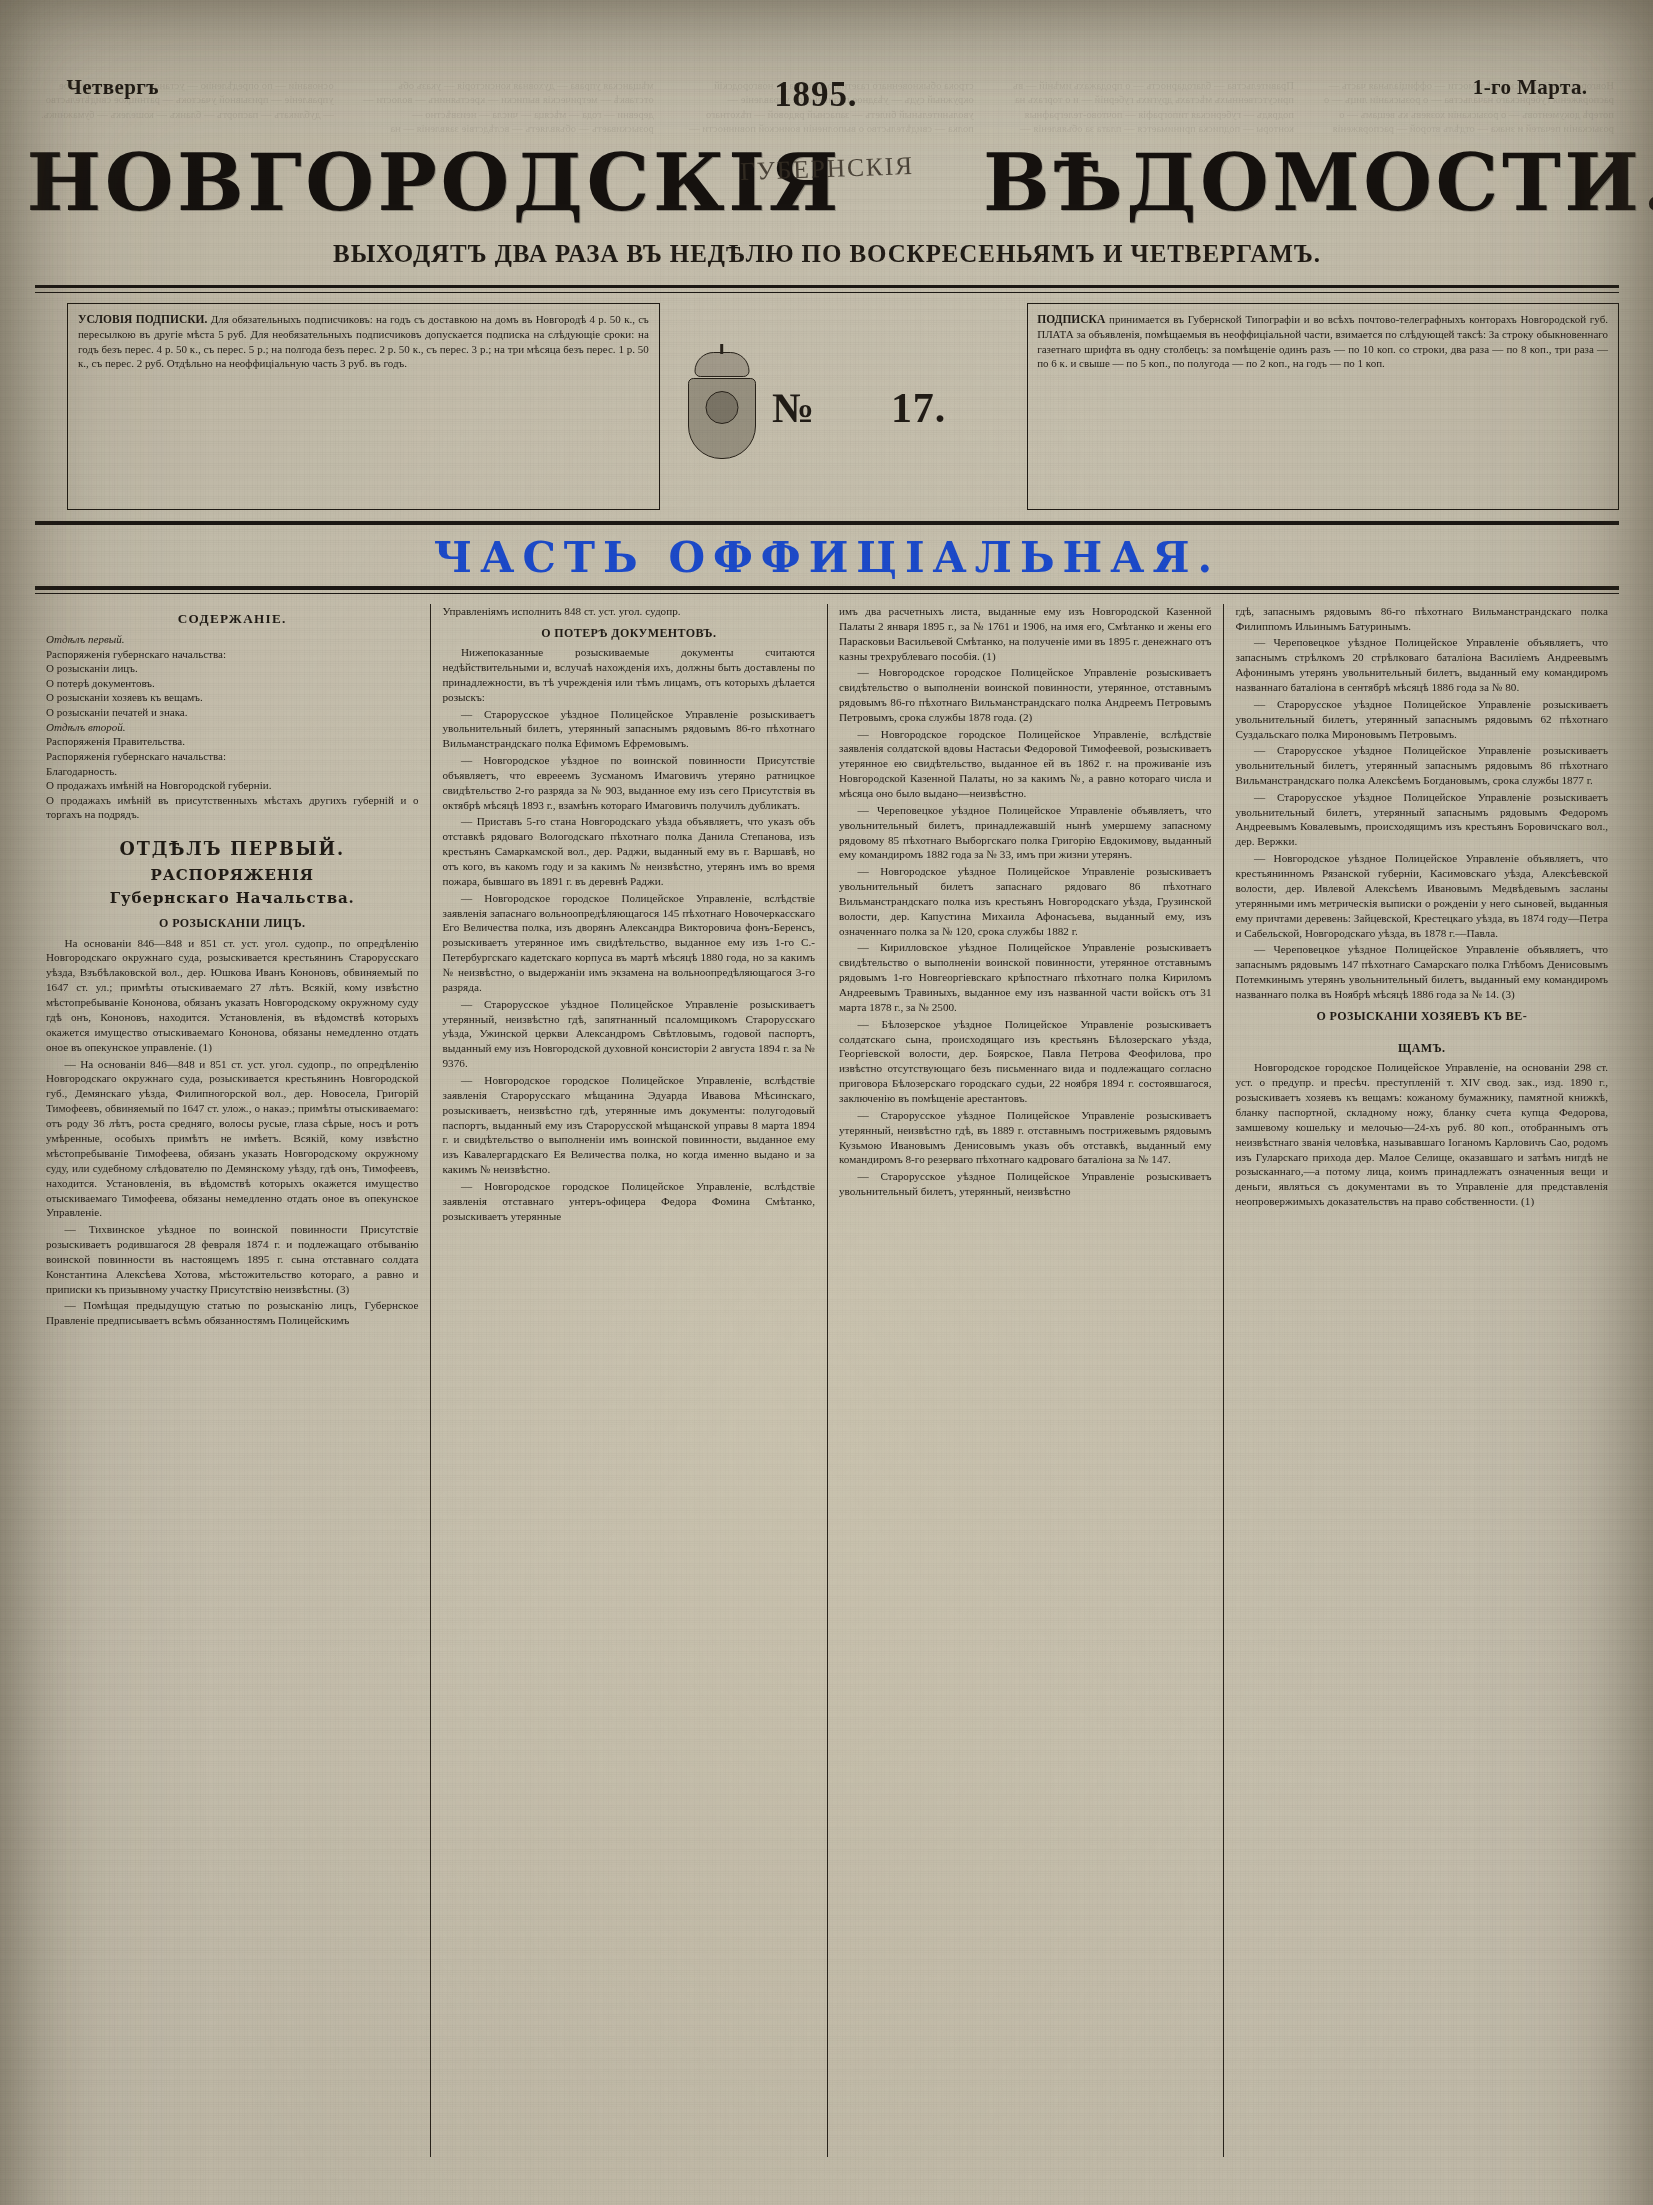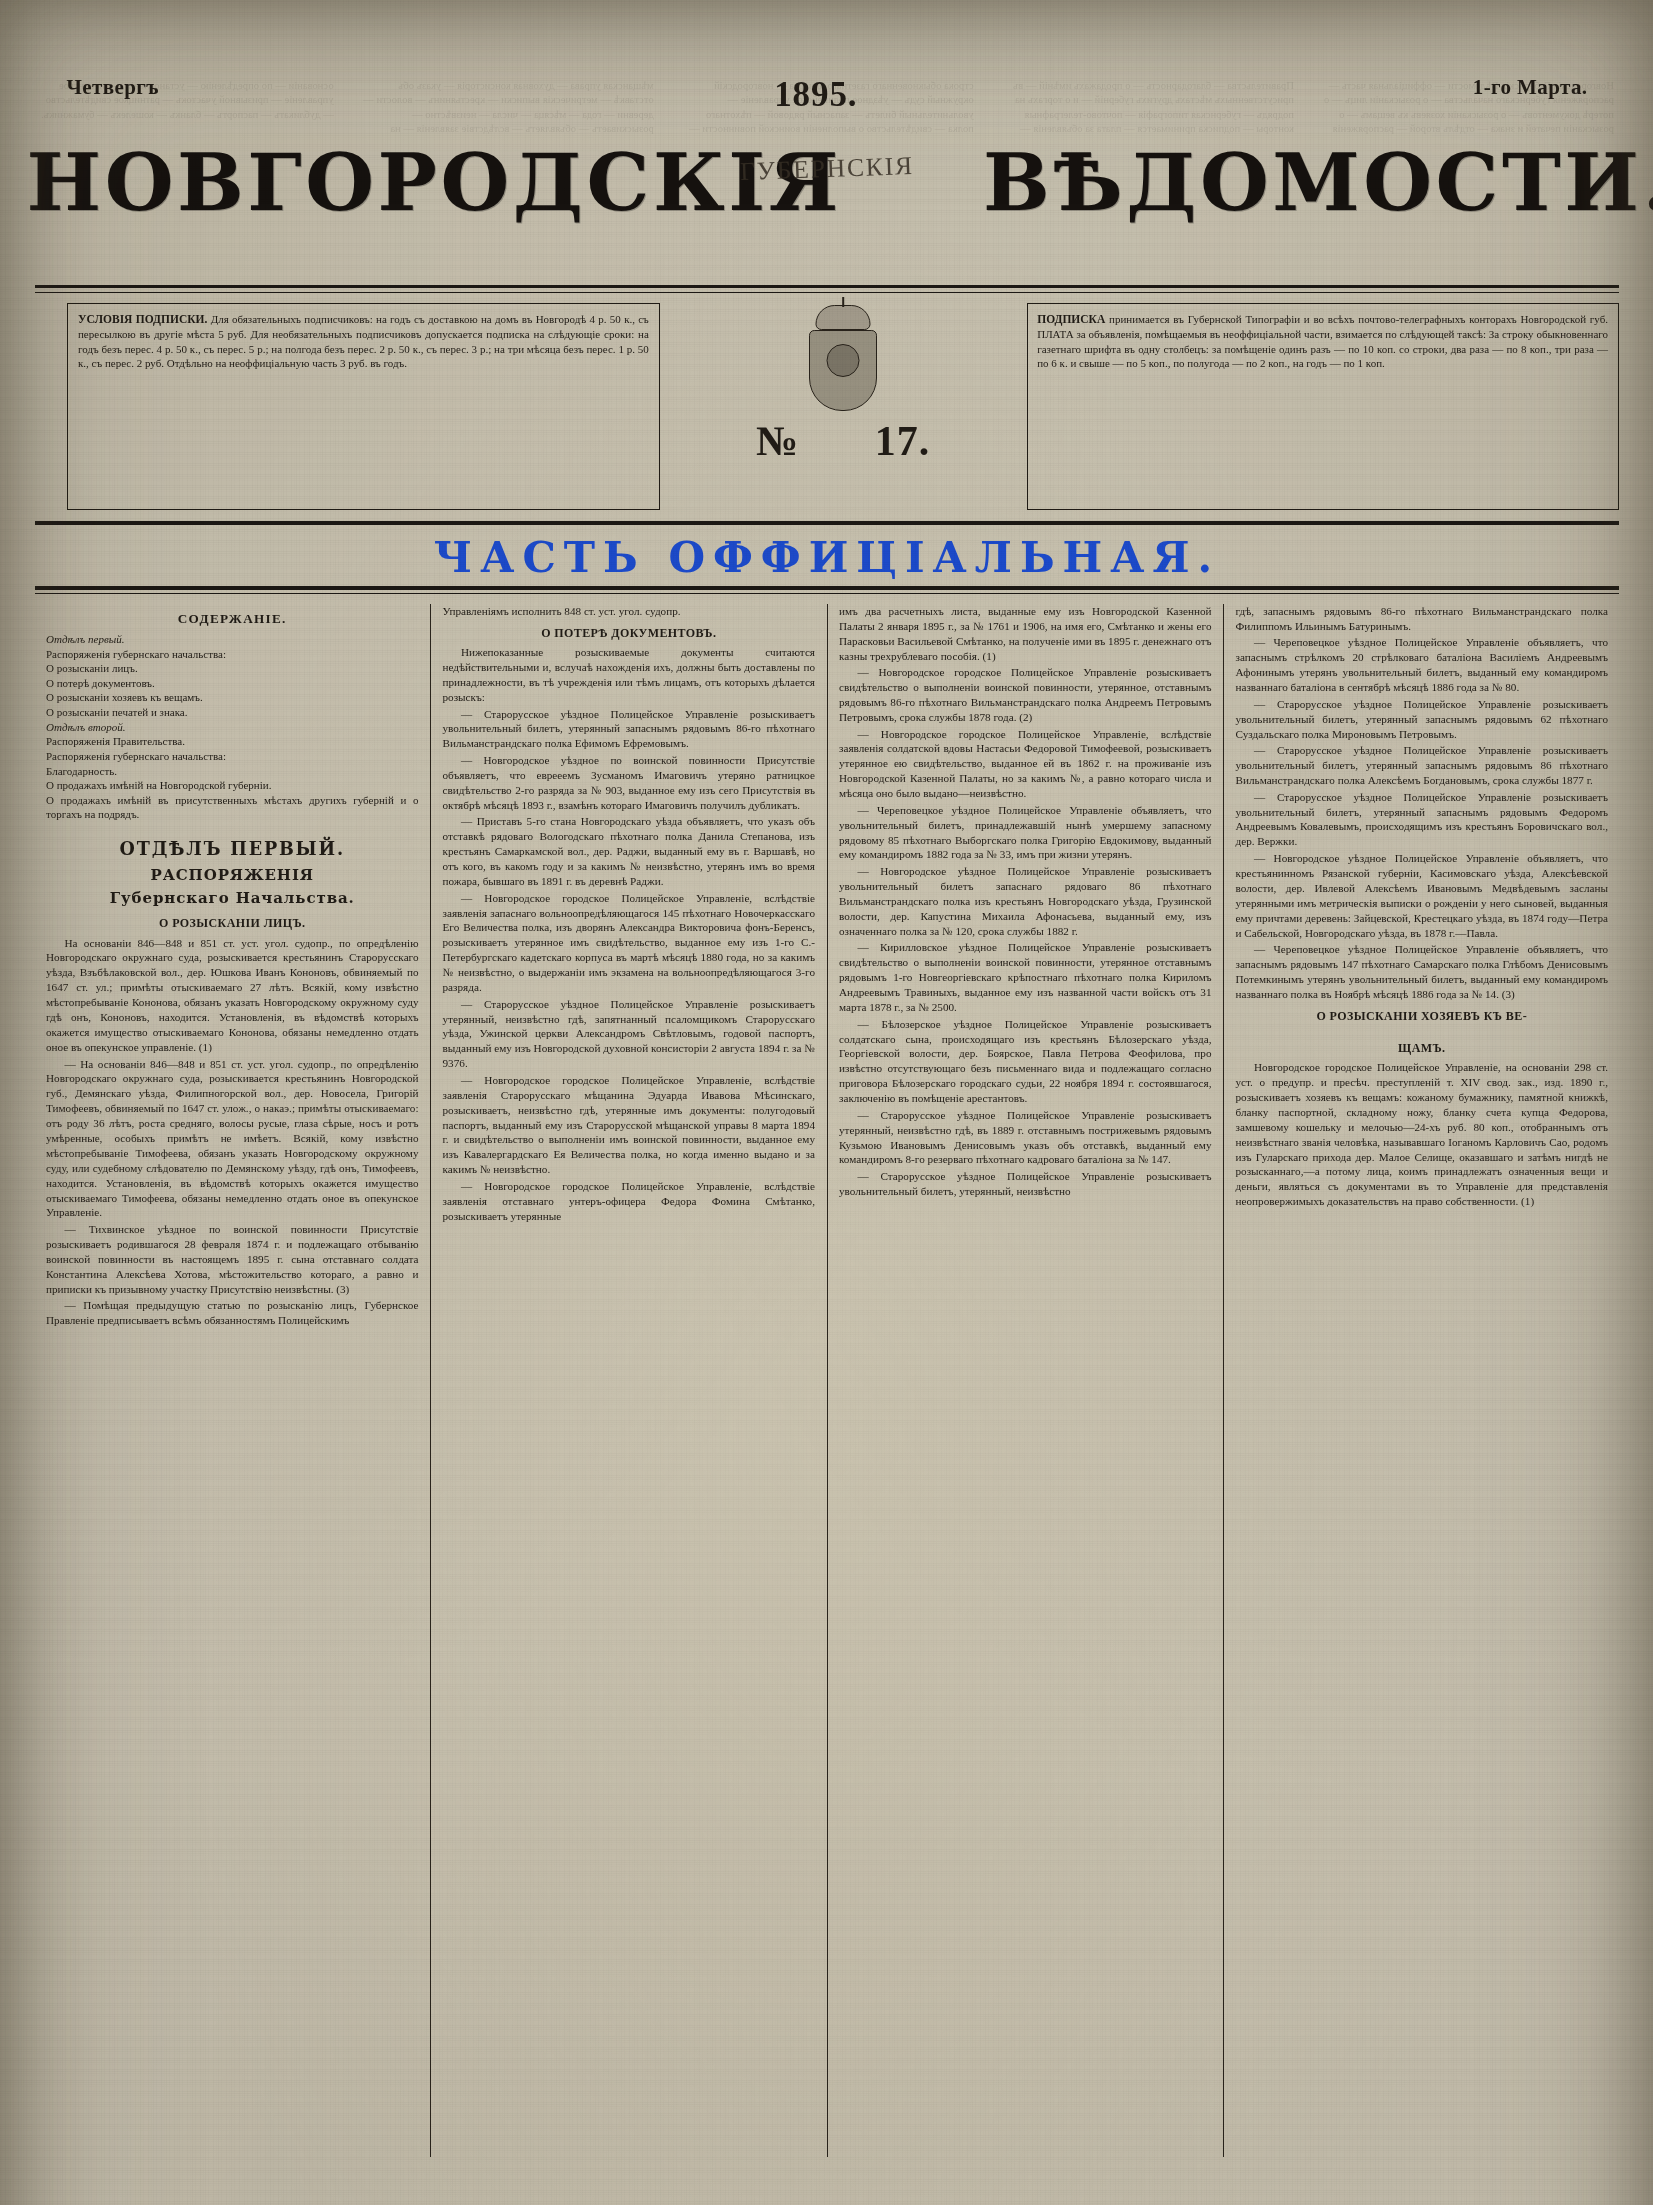--- a/index.html
+++ b/index.html
@@ -132,21 +132,21 @@
     line-height: 1.32;
     text-align: justify;
   }
   .band-box .bx-head {
     font-weight: bold;
     font-size: 11.5px;
   }
   .band-center {
     width: 344px;
     display: flex;
-    flex-direction: column;
+    flex-direction: row;
     align-items: center;
     justify-content: flex-start;
     padding: 0 11.5px;
   }
   .crest {
     width: 101px;
     height: 110px;
     position: relative;
     margin-top: 1.8px;
   }
@@ -296,20 +296,21 @@
       <div class="dl-right">1-го Марта.</div>
     </div>
 
     <div class="masthead">
       <div class="mast-main">
         <span>НОВГОРОДСКІЯ</span>
         <span style="display:inline-block;width:79px"></span>
         <span>ВѢДОМОСТИ.</span>
       </div>
       <div class="mast-sub-overlay">ГУБЕРНСКІЯ</div>
+      <div class="mast-tagline">ВЫХОДЯТЪ ДВА РАЗА ВЪ НЕДѢЛЮ ПО ВОСКРЕСЕНЬЯМЪ И ЧЕТВЕРГАМЪ.</div>
     </div>
 
     <div class="rule-thick"></div>
     <div class="rule-thin"></div>
 
     <div class="band">
       <div class="band-box">
         <span class="bx-head">УСЛОВІЯ ПОДПИСКИ.</span>
         <span>Для обязательныхъ подписчиковъ: на годъ съ доставкою на домъ въ Новгородѣ 4 р. 50 к., съ пересылкою въ другіе мѣста 5 руб. Для необязательныхъ подписчиковъ допускается подписка на слѣдующіе сроки: на годъ безъ перес. 4 р. 50 к., съ перес. 5 р.; на полгода безъ перес. 2 р. 50 к., съ перес. 3 р.; на три мѣсяца безъ перес. 1 р. 50 к., съ перес. 2 руб. Отдѣльно на неоффиціальную часть 3 руб. въ годъ.</span>
       </div>

